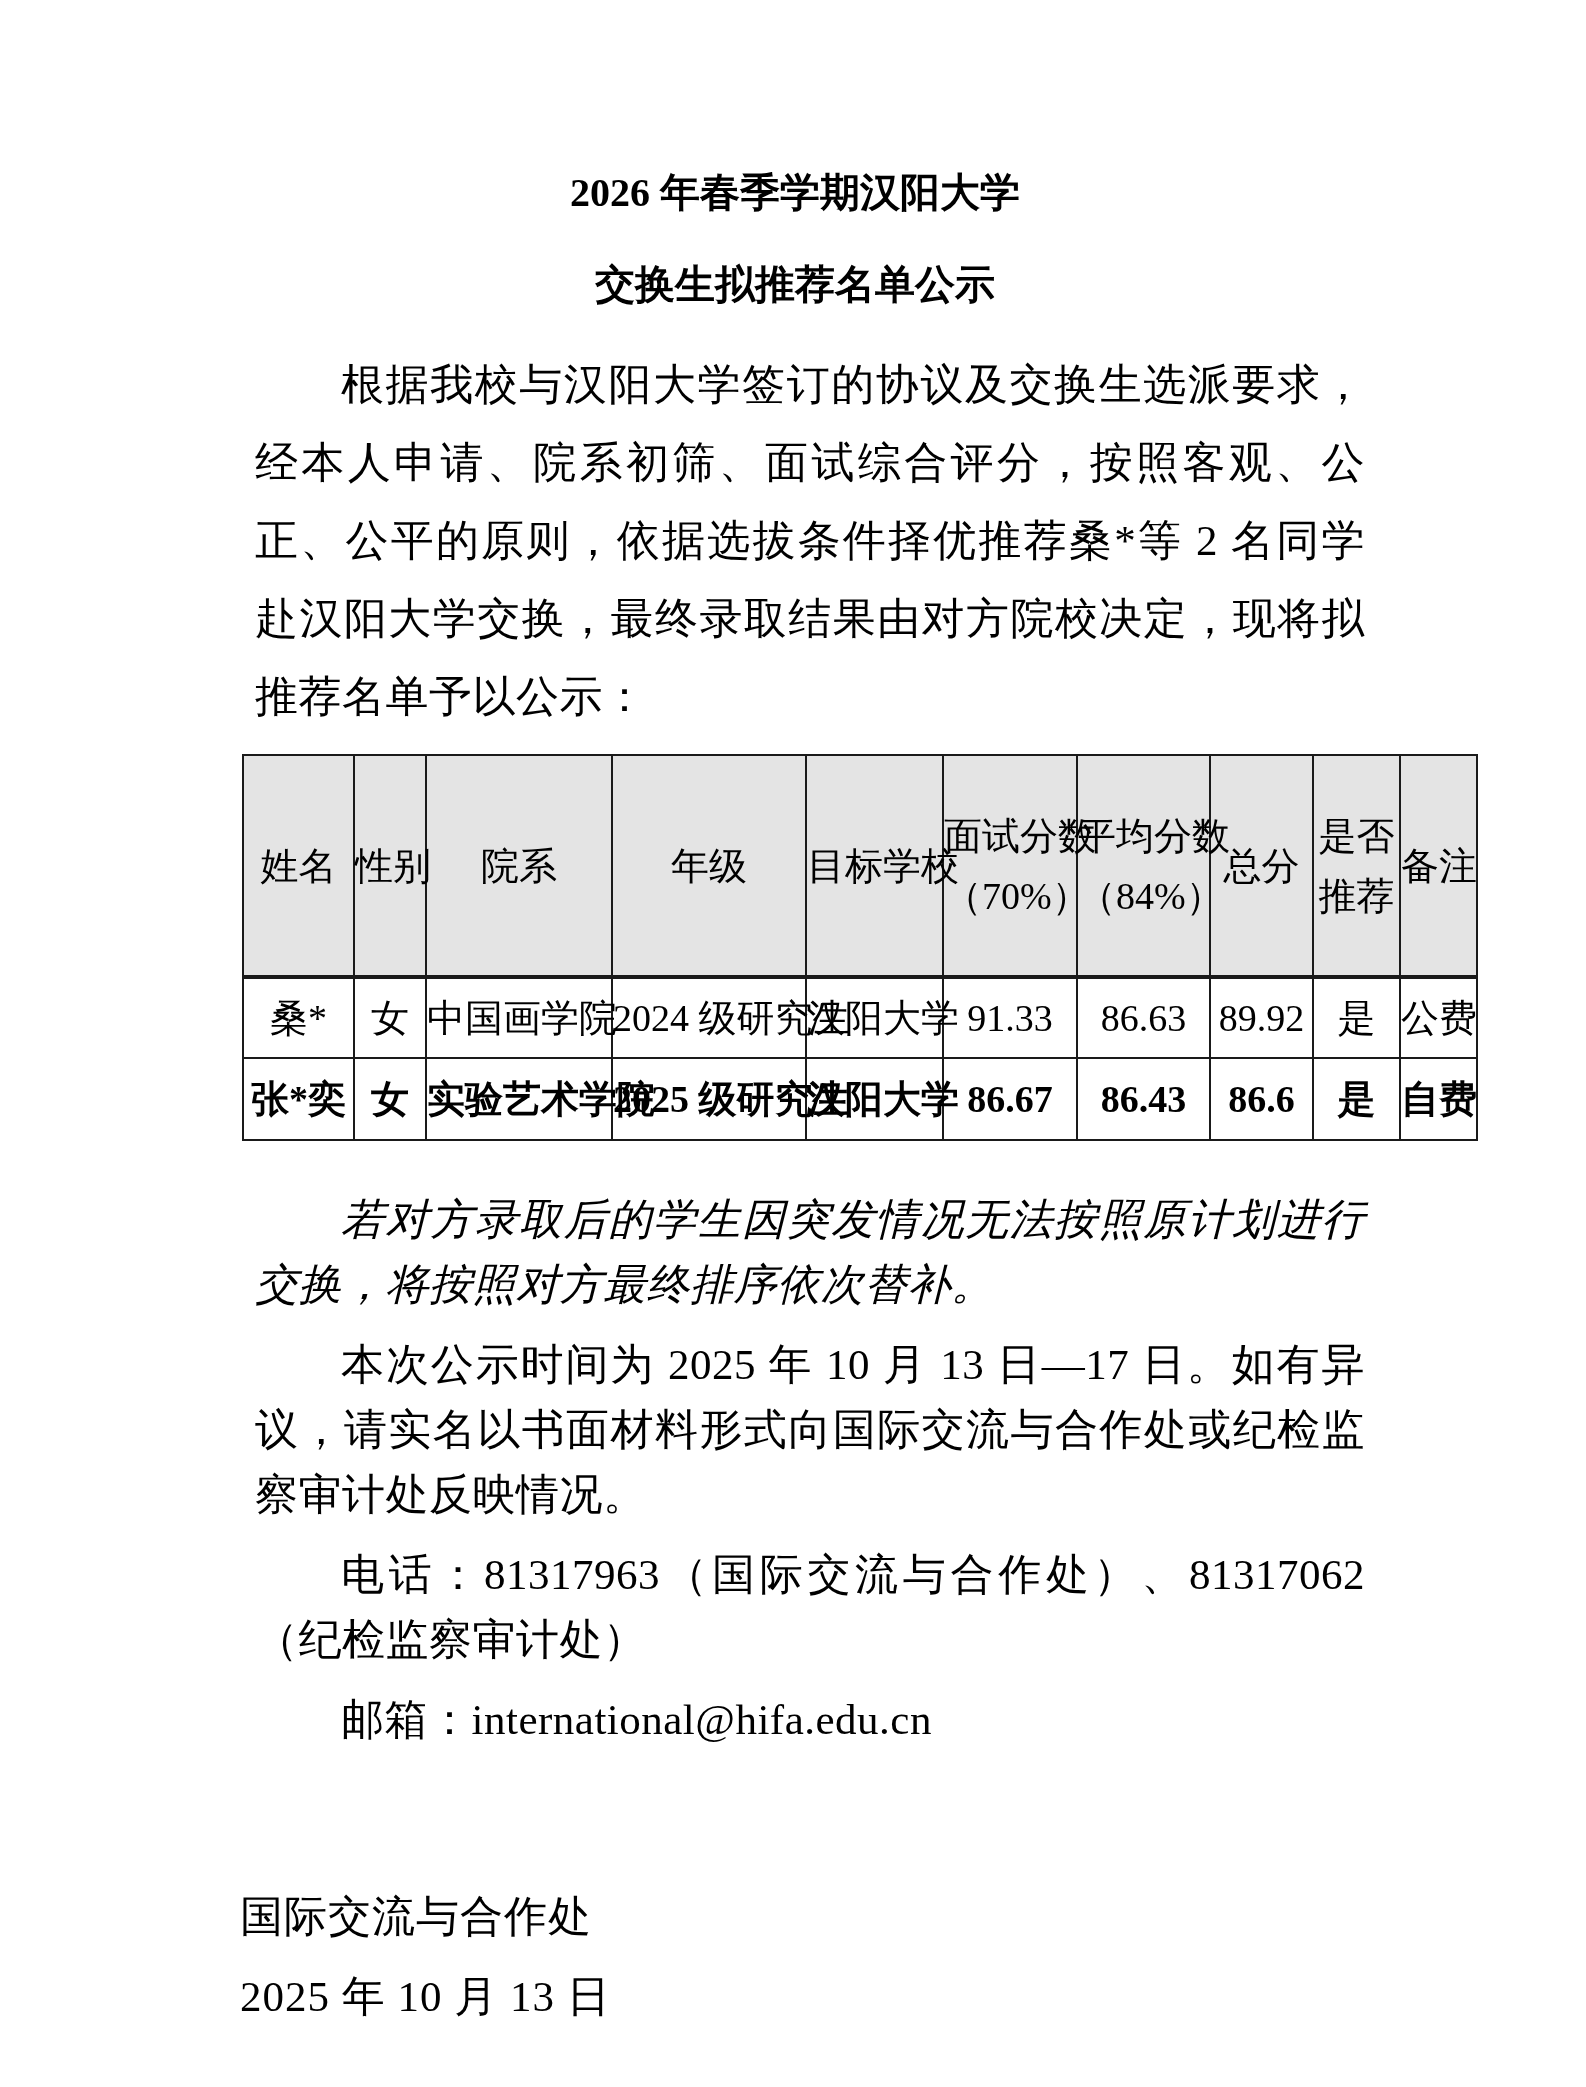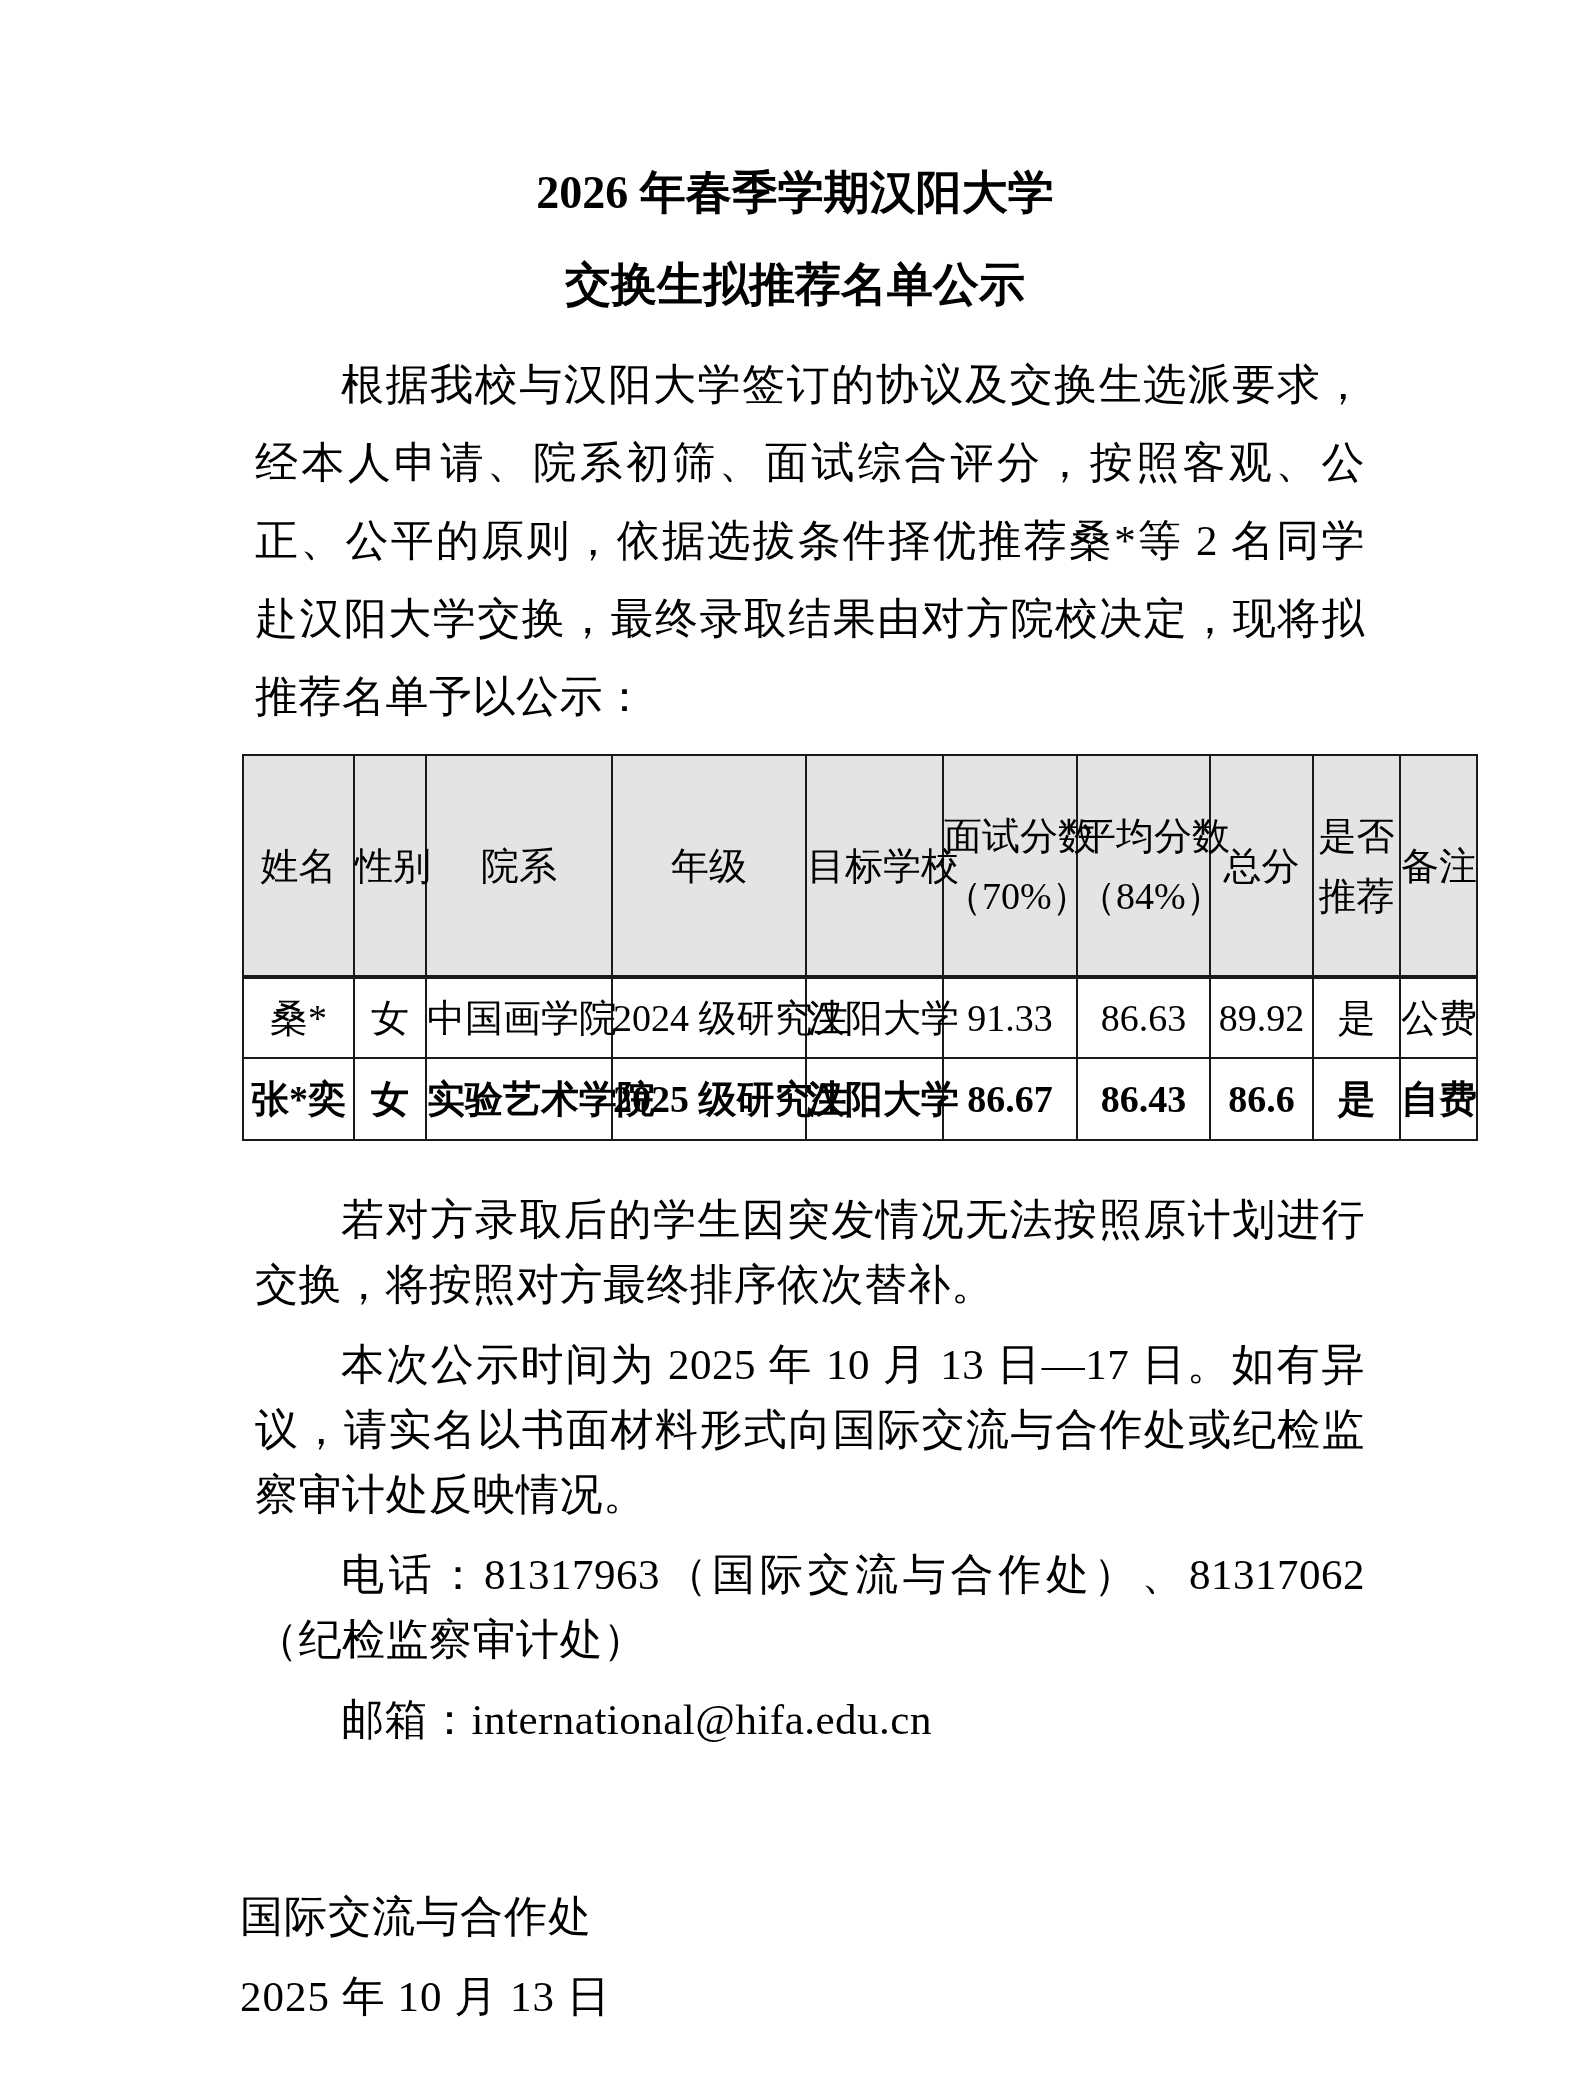--- a/index.html
+++ b/index.html
@@ -15,37 +15,37 @@
     overflow: hidden;
   }
   .page {
     padding: 147px 0 0 240px;
     box-sizing: border-box;
   }
   .title {
     width: 1110px;
     text-align: center;
     font-weight: bold;
-    font-size: 46px;
+    font-size: 40px;
     line-height: 92px;
     margin: 0;
   }
   .para {
     width: 1110px;
     margin: 15px;
     font-size: 43px;
     line-height: 78px;
     text-align: justify;
     text-indent: 2em;
     letter-spacing: 0.5px;
   }
   .para.tight {
     line-height: 65px;
   }
-  .para.first-after-table { margin-top: 46px; }
+  .para.first-after-table { margin-top: 46px; font-style: italic; }
 
   table.rec-table {
     border-collapse: collapse;
     table-layout: fixed;
     width: 1234px;
     margin: 18px 0 0 2px;
     font-size: 38px;
     padding-left: 8px;
   }
   table.rec-table th,

